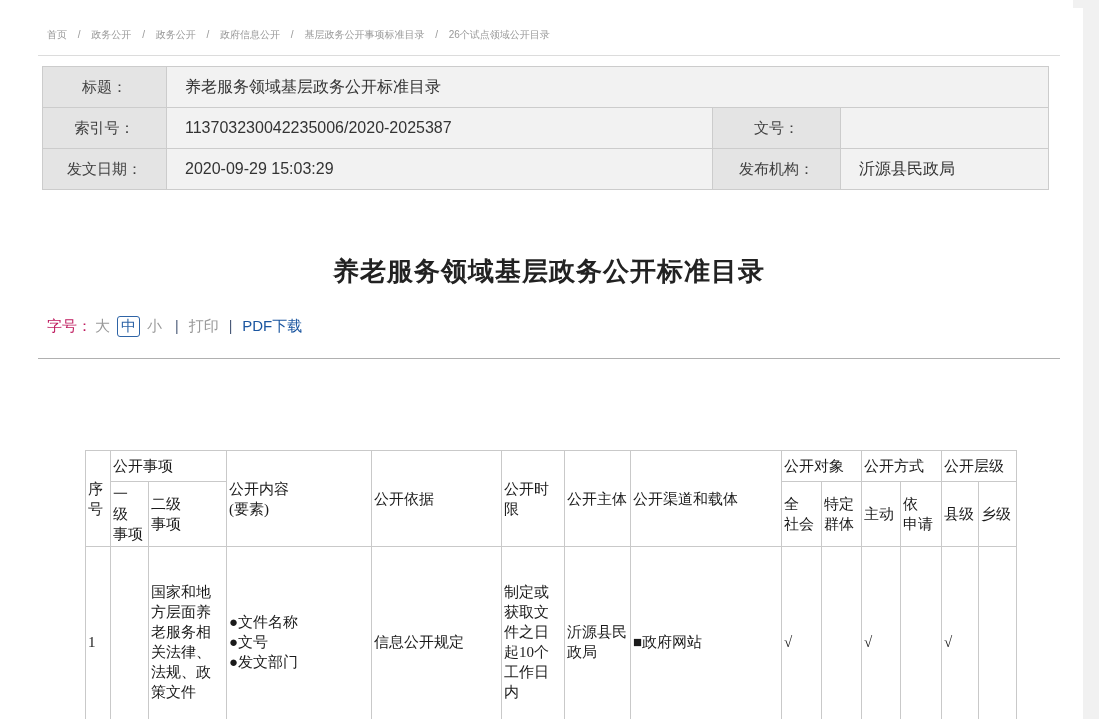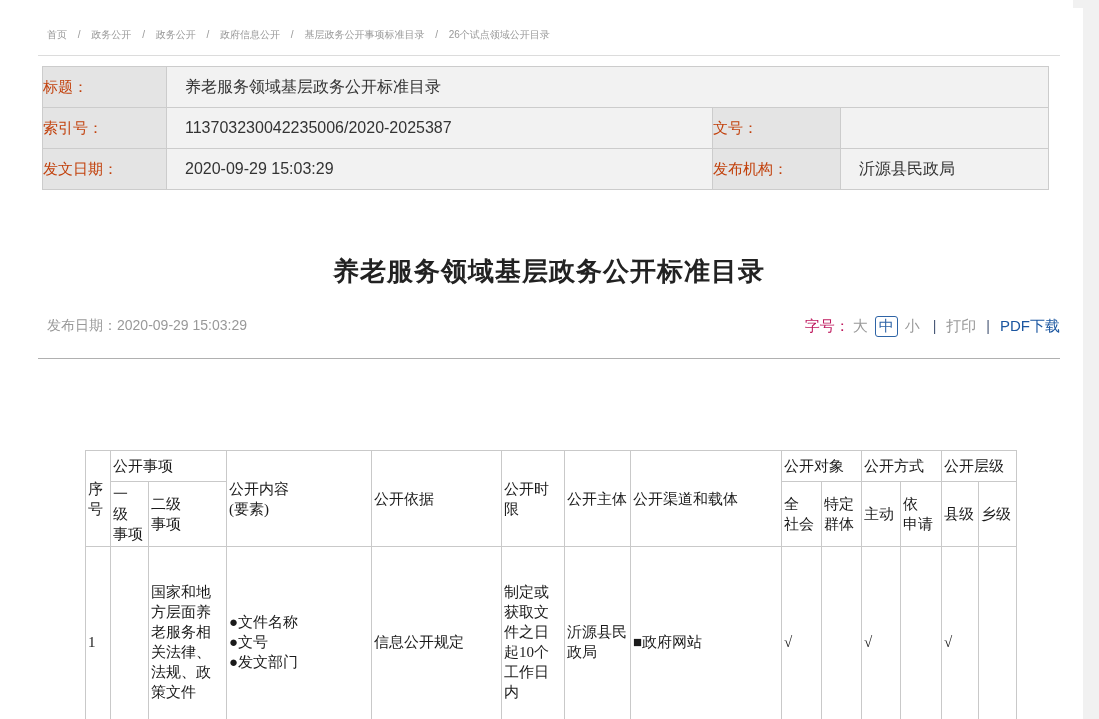--- a/index.html
+++ b/index.html
@@ -37,21 +37,21 @@
   table.meta {
     border-collapse: collapse; table-layout: fixed;
     width: 1006px; margin: 10px 0 0 4px;
   }
   table.meta td {
     border: 1px solid #cccccc;
     height: 41px; font-size: 15px;
     overflow: hidden;
   }
   table.meta td.m-label {
-    background: #e4e4e4; text-align: left; color: #c2410c;
+    background: #e4e4e4; text-align: center; color: #404040;
   }
   table.meta td.m-value {
     background: #f2f2f2; padding-left: 18px; color: #333;
     font-size: 16px;
   }
 
   
   .article-title {
     margin-top: 64px; text-align: center;
     font-size: 26px; font-weight: bold; color: #222;
@@ -139,21 +139,20 @@
       <td class="m-value">2020-09-29 15:03:29</td>
       <td class="m-label">发布机构：</td>
       <td class="m-value">沂源县民政局</td>
     </tr>
   </tbody>
     </table>
 
   <h1 class="article-title">养老服务领域基层政务公开标准目录</h1>
 
   <div class="article-meta">
-    <span class="pub-date">发布日期：2020-09-29 15:03:29</span>
     <span class="tools">
       <span class="fs-label">字号：</span>
       <span class="fs-opt">大</span>
       <span class="fs-opt active">中</span>
       <span class="fs-opt">小</span>
       <span class="bar">|</span>
       <span class="print">打印</span>
       <span class="bar">|</span>
       <span class="pdf">PDF下载</span>
     </span>

